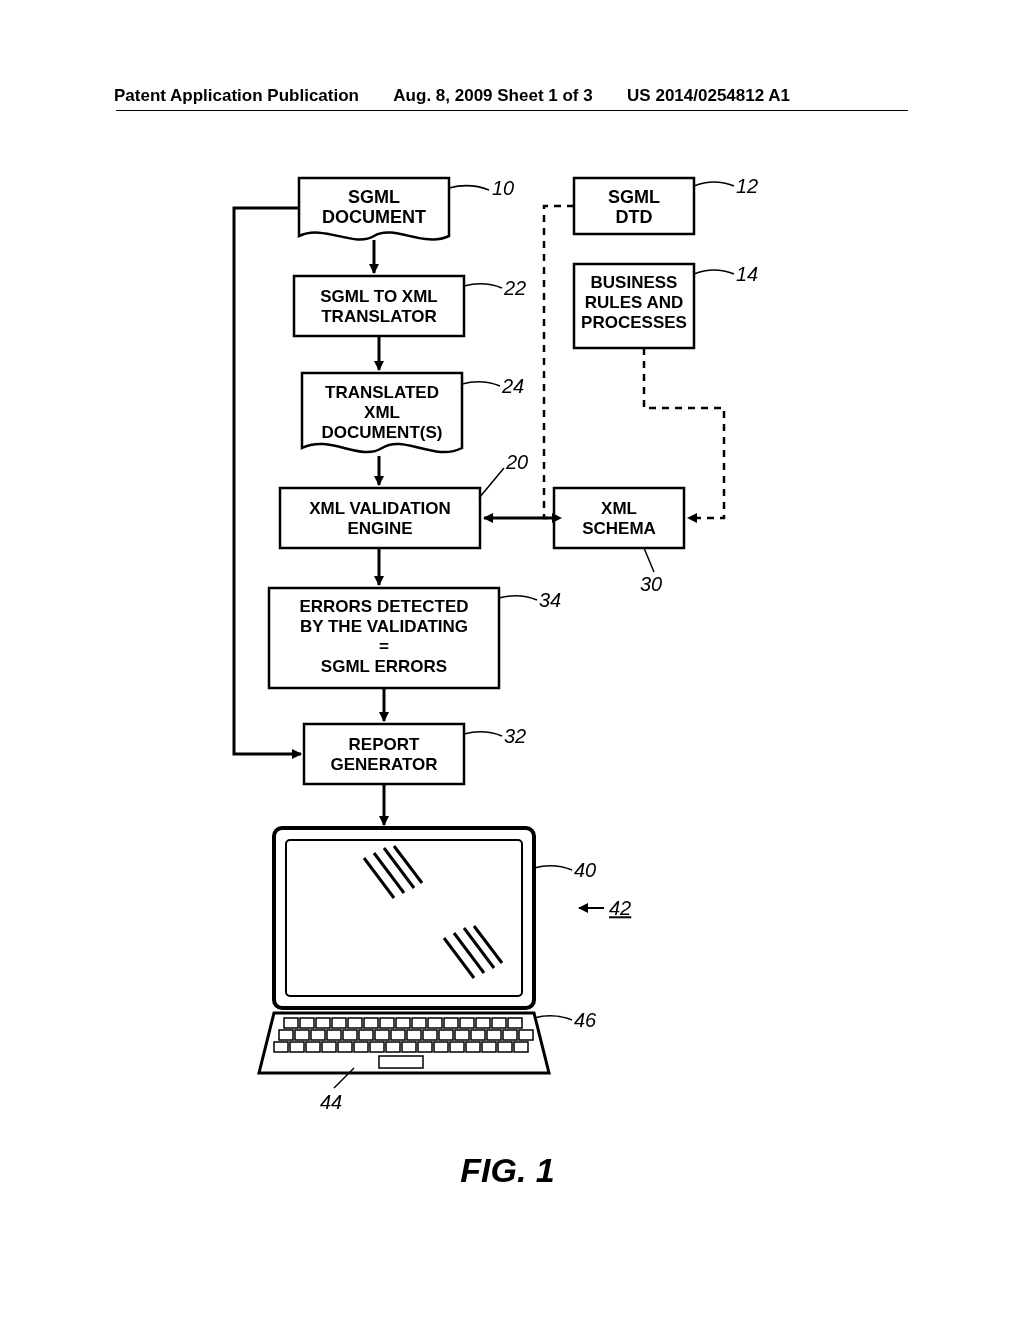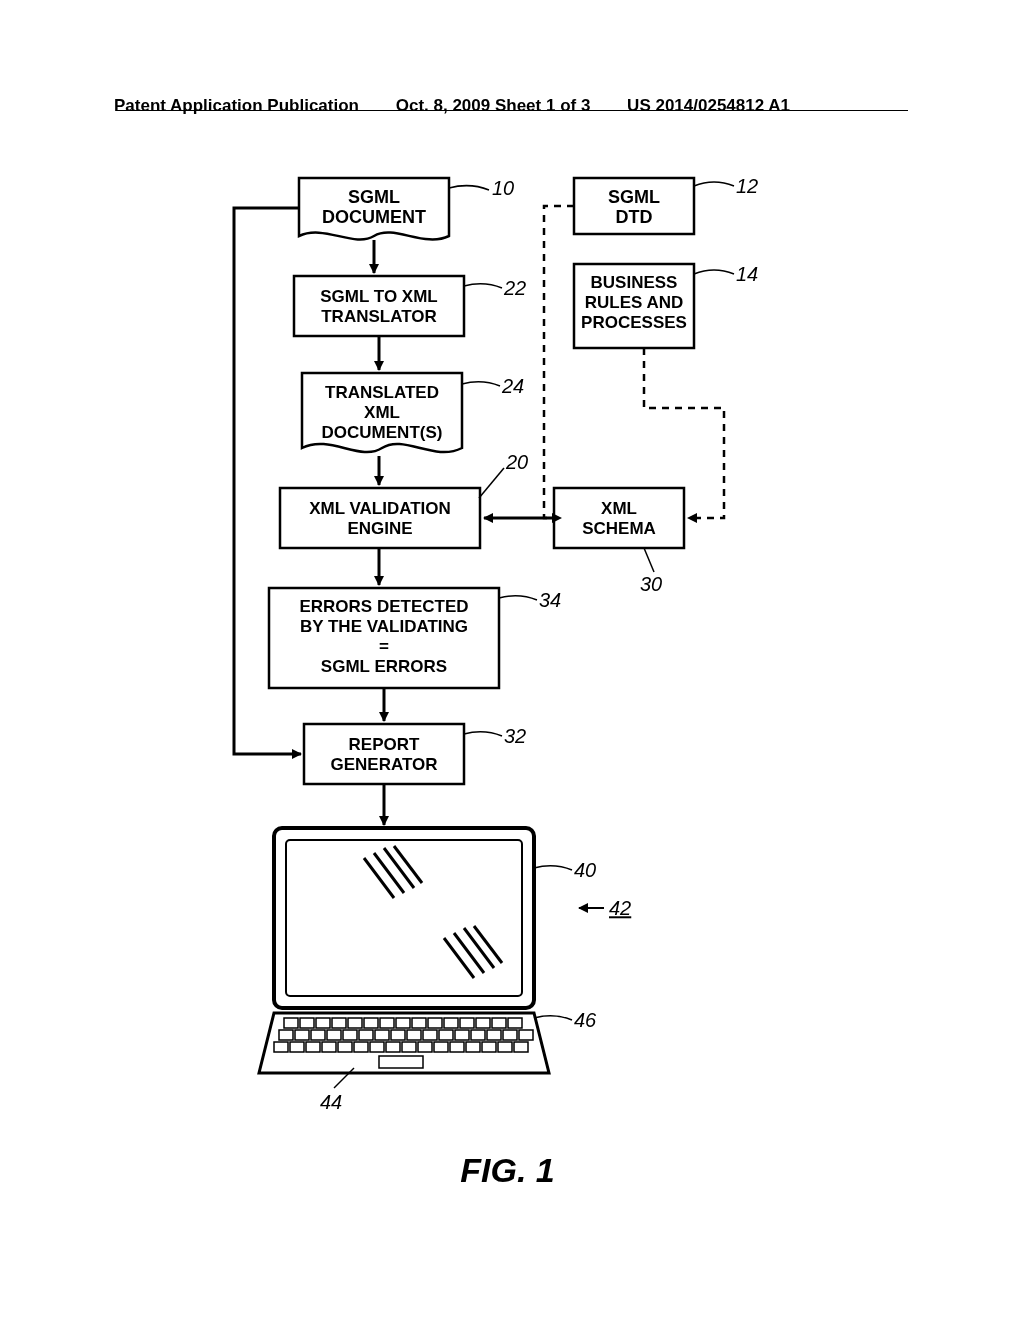--- a/index.html
+++ b/index.html
@@ -10,21 +10,21 @@
     color: #000;
   }
   .page {
     width: 1024px;
     height: 1320px;
     position: relative;
     background: #fff;
   }
   .header {
     position: absolute;
-    top: 96px;
+    top: 86px;
     left: 0;
     width: 904px;
     display: flex;
     justify-content: space-between;
     align-items: flex-start;
     font-size: 17px;
     font-weight: bold;
     padding: 0 114px;
     box-sizing: border-box;
   }
@@ -79,21 +79,21 @@
     font-size: 34px;
   }
 </style>
 </head>
 <body>
 
 <div class="page">
 
   <div class="header">
     <span>Patent Application Publication</span>
-    <span>Oct. 8, 2009  Sheet 1 of 3</span>
+    <span>Aug. 8, 2009  Sheet 1 of 3</span>
     <span>US 2014/0254812 A1</span>
   </div>
   <div class="header-rule"></div>
 
   <div class="diagram-wrap">
     <svg class="svg-diagram" width="760" height="1000" viewBox="0 0 760 1000">
       <defs>
         <marker id="arrow" markerWidth="12" markerHeight="12" refX="9" refY="5" orient="auto" markerUnits="userSpaceOnUse">
           <path d="M0,0 L10,5 L0,10 Z" fill="#000"></path>
         </marker>

